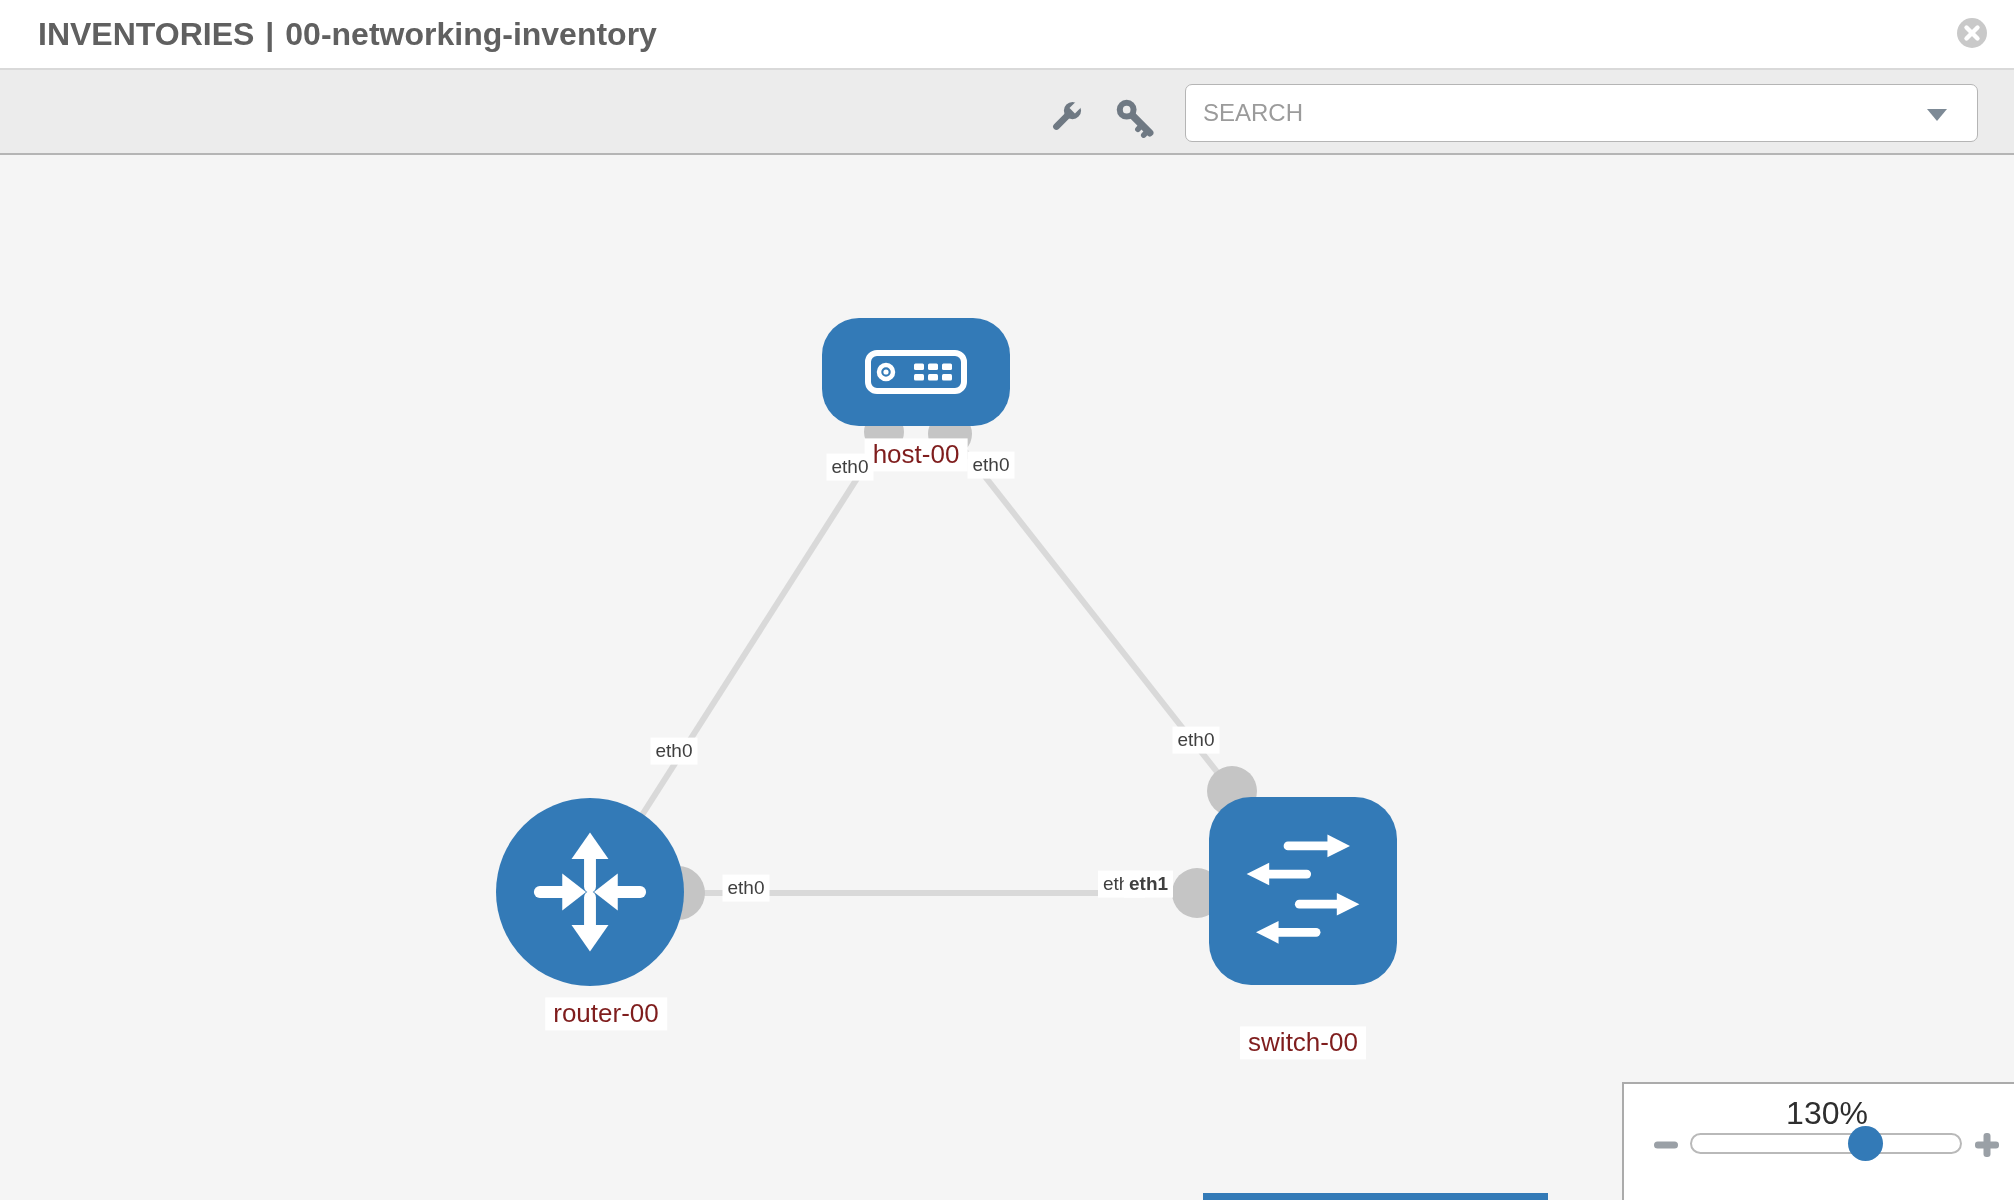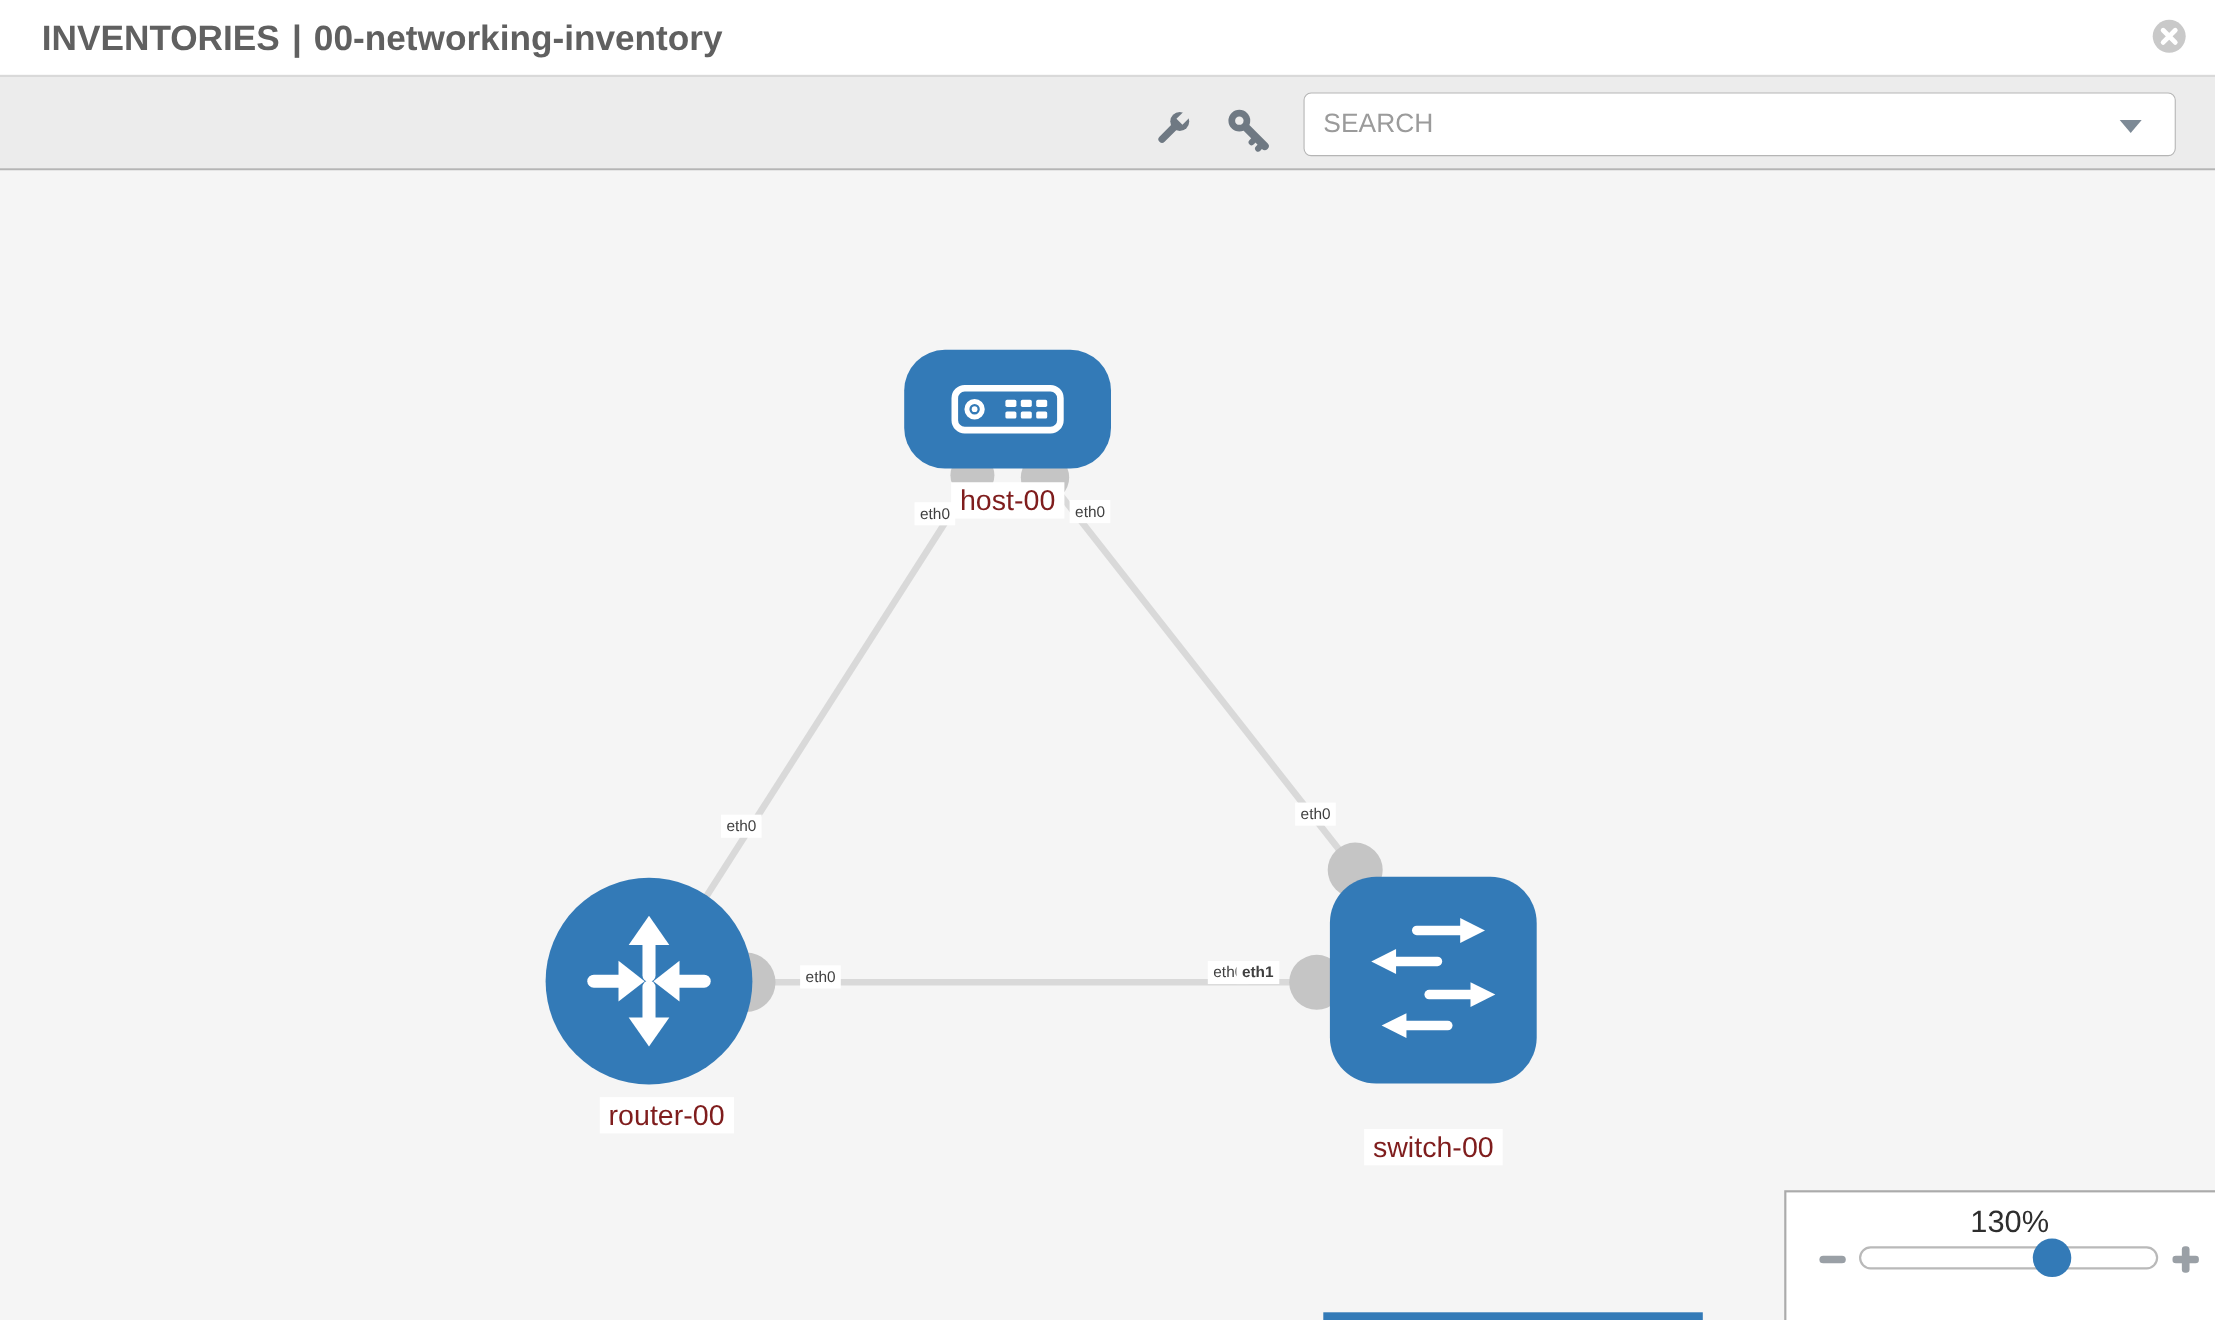--- a/index.html
+++ b/index.html
@@ -34,42 +34,42 @@
   
   .canvas { position:absolute; left:0; top:155px; width:2014px; height:1045px;
             background:#f5f5f5; overflow:hidden; }
   .wires  { position:absolute; left:0; top:0; }
   .node   { position:absolute; background:#337ab7; display:flex;
             align-items:center; justify-content:center; cursor:pointer; }
   #node-host   { left:822px; top:163px; width:188px; height:108px; border-radius:37px; }
   #node-router { left:496px; top:643px; width:188px; height:188px; border-radius:50%; }
   #node-switch { left:1209px; top:642px; width:188px; height:188px; border-radius:42px; }
 
-  .chip { position:absolute; background:#fff; color:#3f3f3f; font-size:14px;
+  .chip { position:absolute; background:#fff; color:#3f3f3f; font-size:19px;
           line-height:1.2; padding:2px 5px; white-space:nowrap;
           transform:translate(-50%,-50%); z-index:30; }
   .chip.name { font-size:26px; color:#7f1d1d; padding:1px 8px; }
   .chip.fixed { transform:translateY(-50%); }
 
   #chip-host-name   { left:916px;  top:300px; }
   #chip-router-name { left:585px;  top:859px;margin-left:21px; }
   #chip-switch-name { left:1303px; top:888px; }
   #chip-host-left   { left:850px;  top:312px; }
   #chip-host-right  { left:991px;  top:310px; }
   #chip-hr-mid      { left:674px;  top:596px; }
   #chip-hs-mid      { left:1196px; top:585px; }
   #chip-rs-router   { left:746px;  top:733px; }
   #chip-rs-switch-back  { left:1098px; top:729px; z-index:31; }
   #chip-rs-switch-front { left:1124px; top:729px; z-index:32;font-weight:bold; }
 
   
   .zoom-panel { position:absolute; left:1622px; top:927px; width:500px; height:320px;
                 background:#fff; border:2px solid #ababab; z-index:40; }
   .zoom-value { position:absolute; left:203px; top:11px; transform:translateX(-50%);
-                font-size:28px; color:#2e2e2e; }
+                font-size:32px; color:#2e2e2e; }
   .zoom-minus { position:absolute; left:28px; top:47px; width:28px; height:28px; cursor:pointer; }
   .zoom-plus  { position:absolute; left:349px; top:47px; width:28px; height:28px; cursor:pointer; }
   .zoom-track { position:absolute; left:66px; top:49px; width:272px; height:21px;
                 background:#fff; border:2px solid #b9b9b9; border-radius:11px; cursor:pointer; }
   .zoom-thumb { position:absolute; left:156px; top:-9px; width:35px; height:35px;
                 border-radius:50%; background:#337ab7; cursor:grab; }
 
   .blue-strip { position:absolute; left:1203px; top:1038px; width:345px; height:7px;
                 background:#337ab7; z-index:41; }
 </style>

